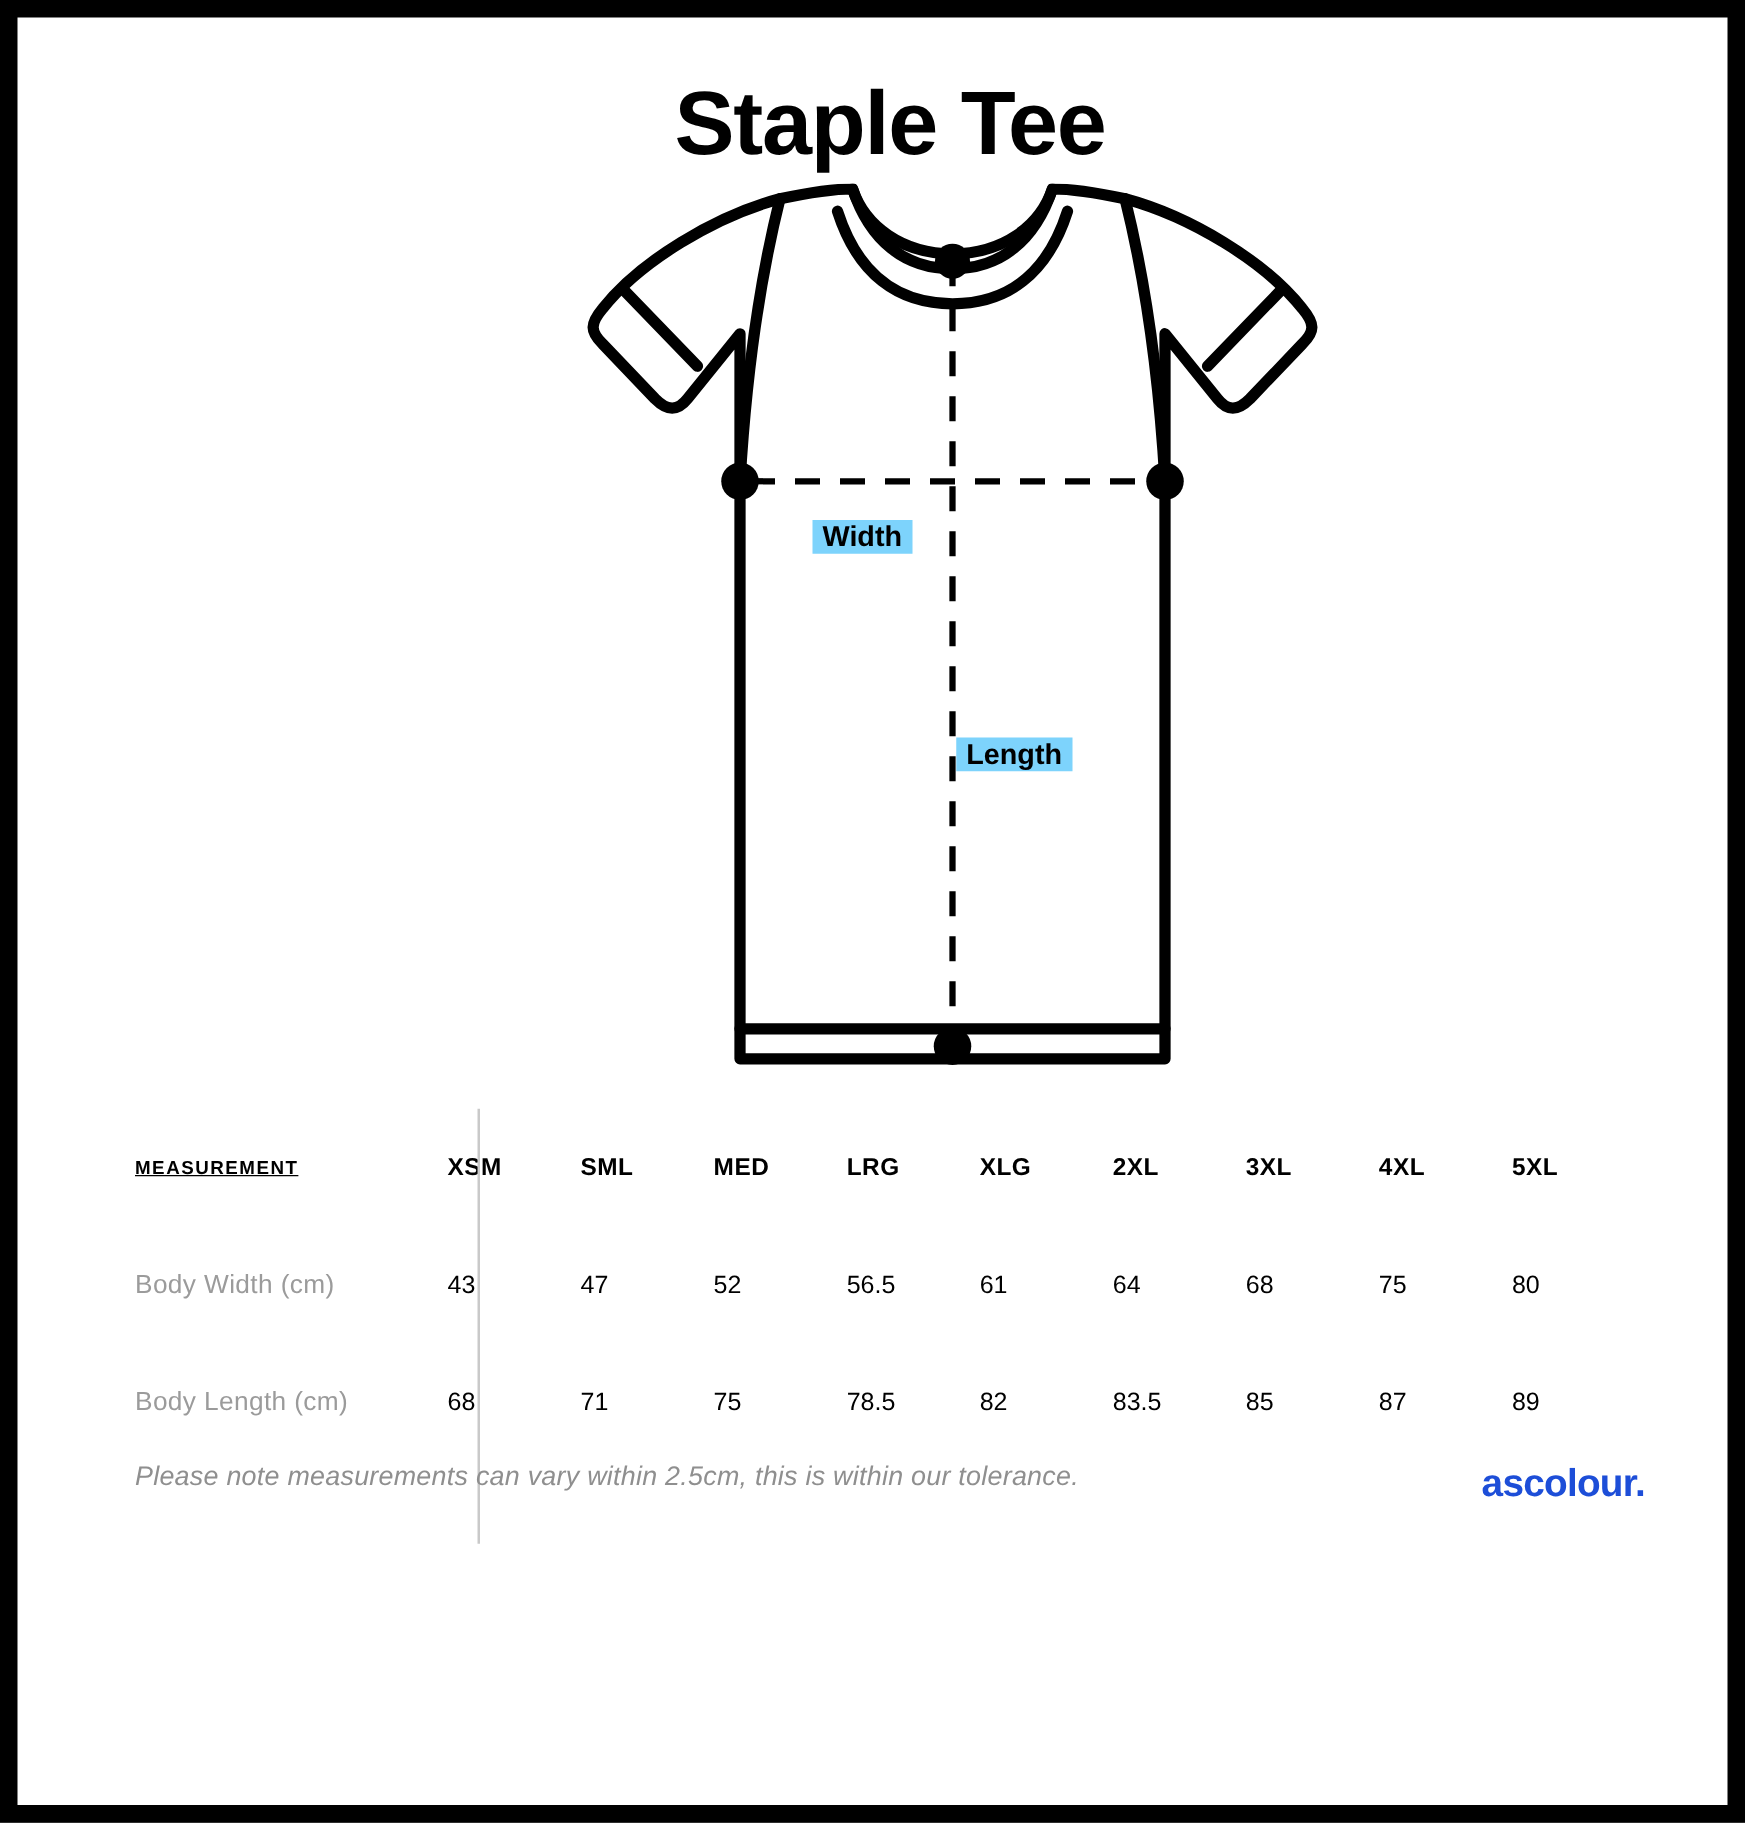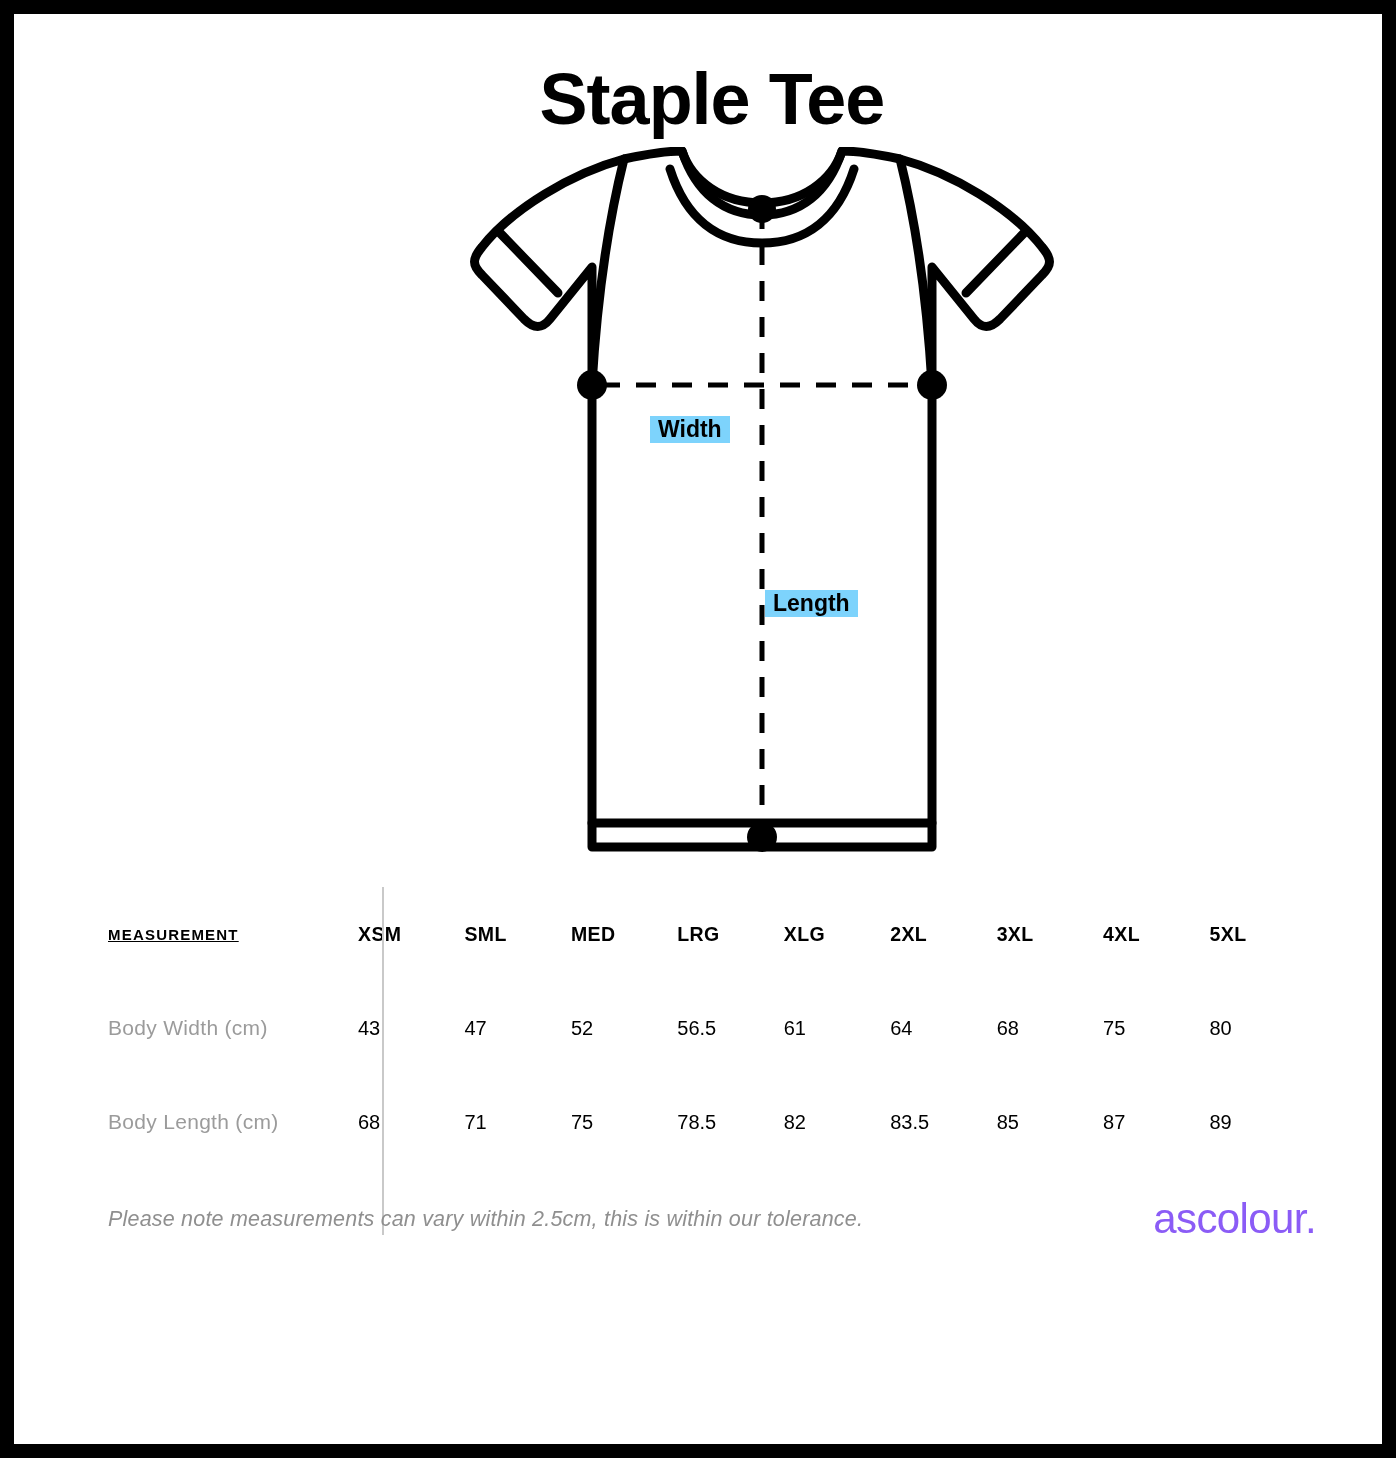--- a/index.html
+++ b/index.html
@@ -107,35 +107,33 @@
     position: absolute;
     left: 340px;
     top: 0px;
     width: 2px;
     background: #c9c9c9;
     height: 348px;
   }
   .footer {
     position: relative;
     display: flex;
-    align-items: center;
     justify-content: space-between;
     padding: 0 66px;
-    margin-top: 26px;
   }
   .note {
     font-style: italic;
     color: #8f8f8f;
     font-size: 21.5px;
     letter-spacing: 0.2px;
   }
   .brand {
-    font-size: 42px;
-    font-weight: normal;
-    color: #8b5cf6;
+    font-size: 31px;
+    font-weight: bold;
+    color: #1d4ed8;
     letter-spacing: -0.6px;
   }
 </style>
 </head>
 <body>
 
 <div class="page">
   <div class="sheet">
 
     <h1 class="title">Staple Tee</h1>

